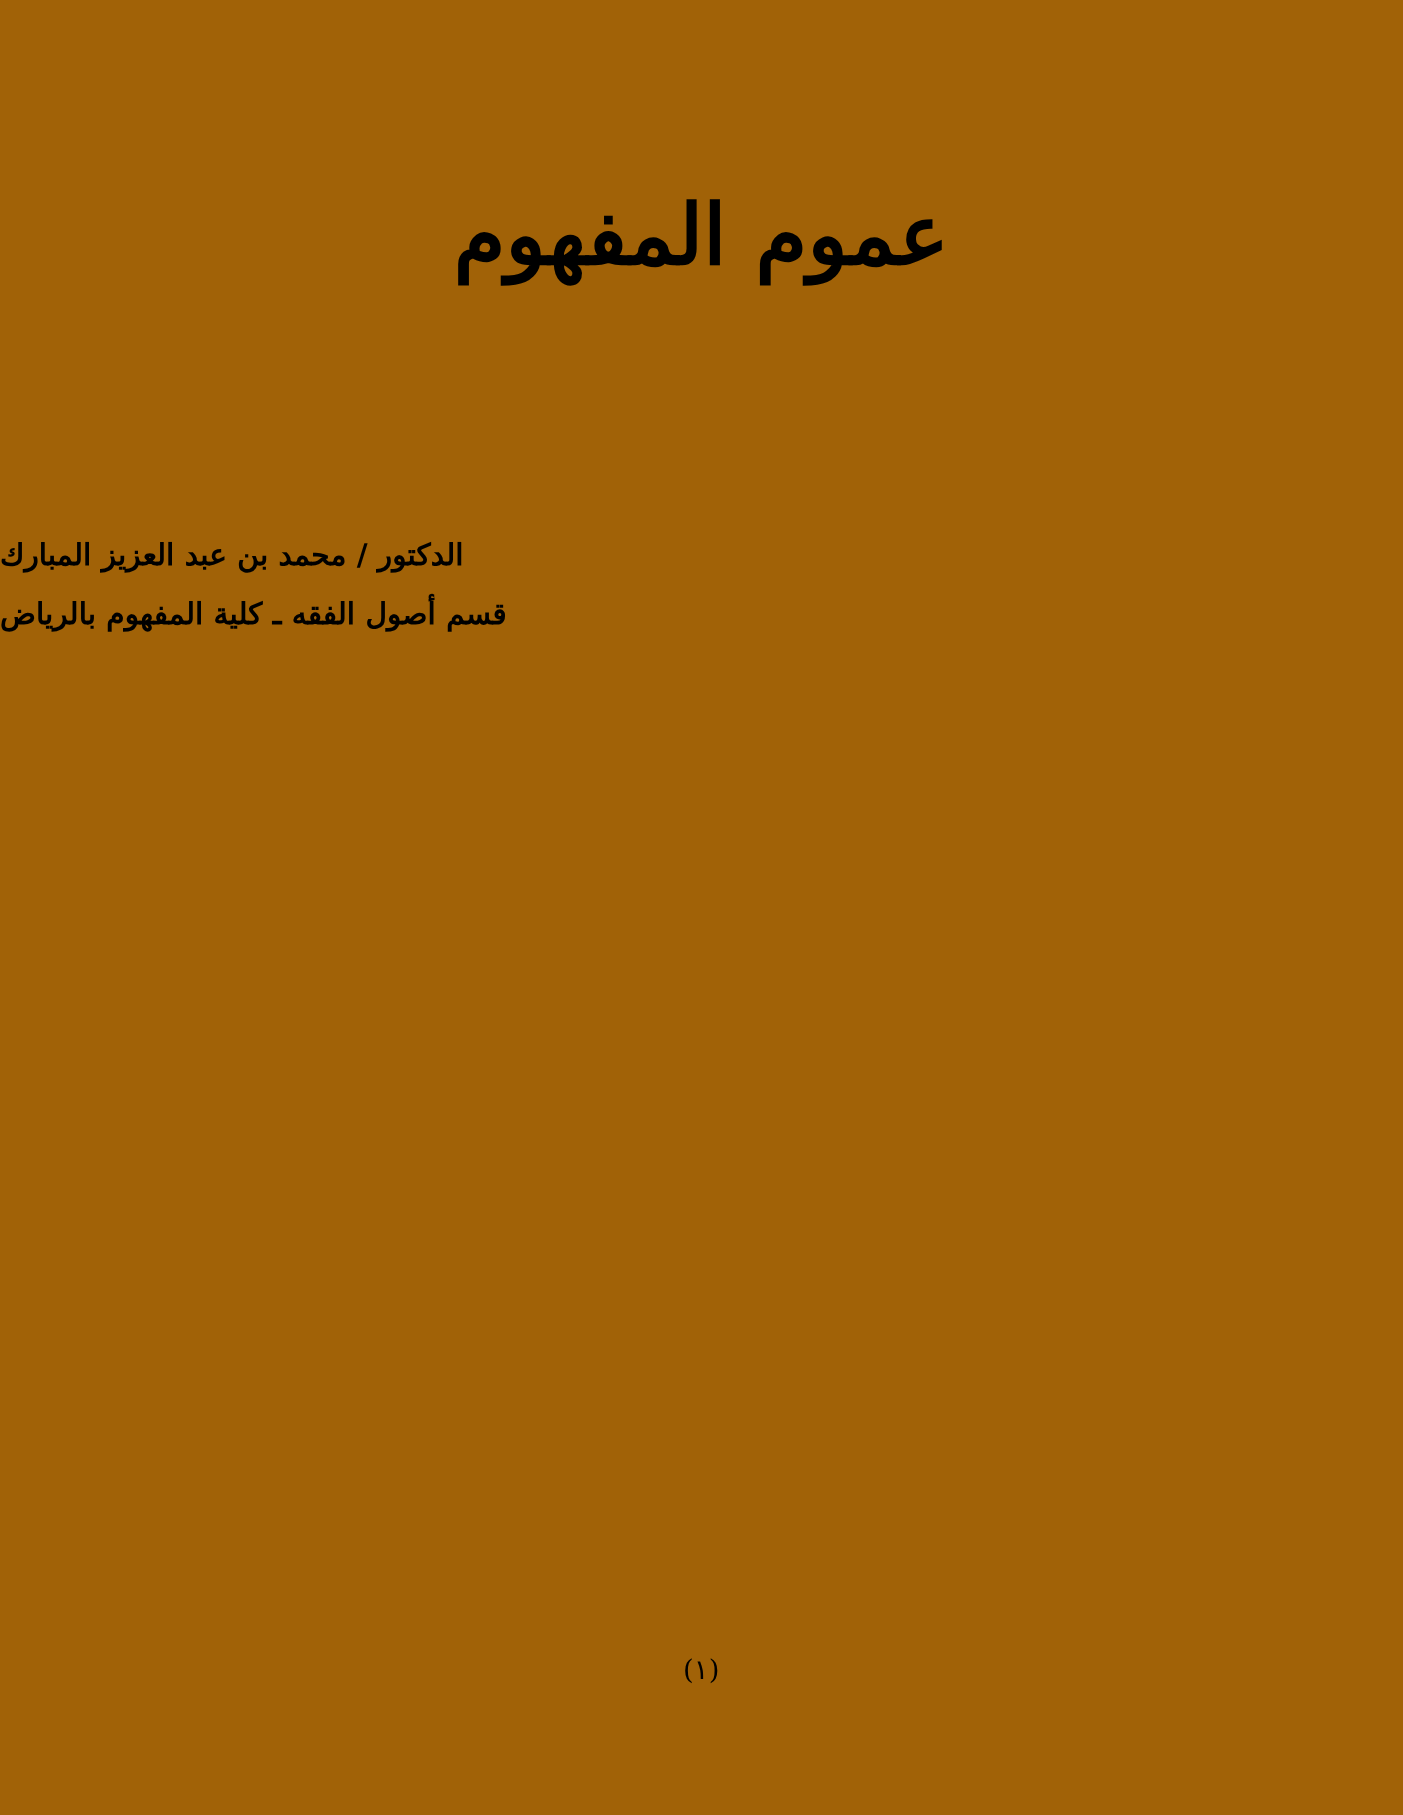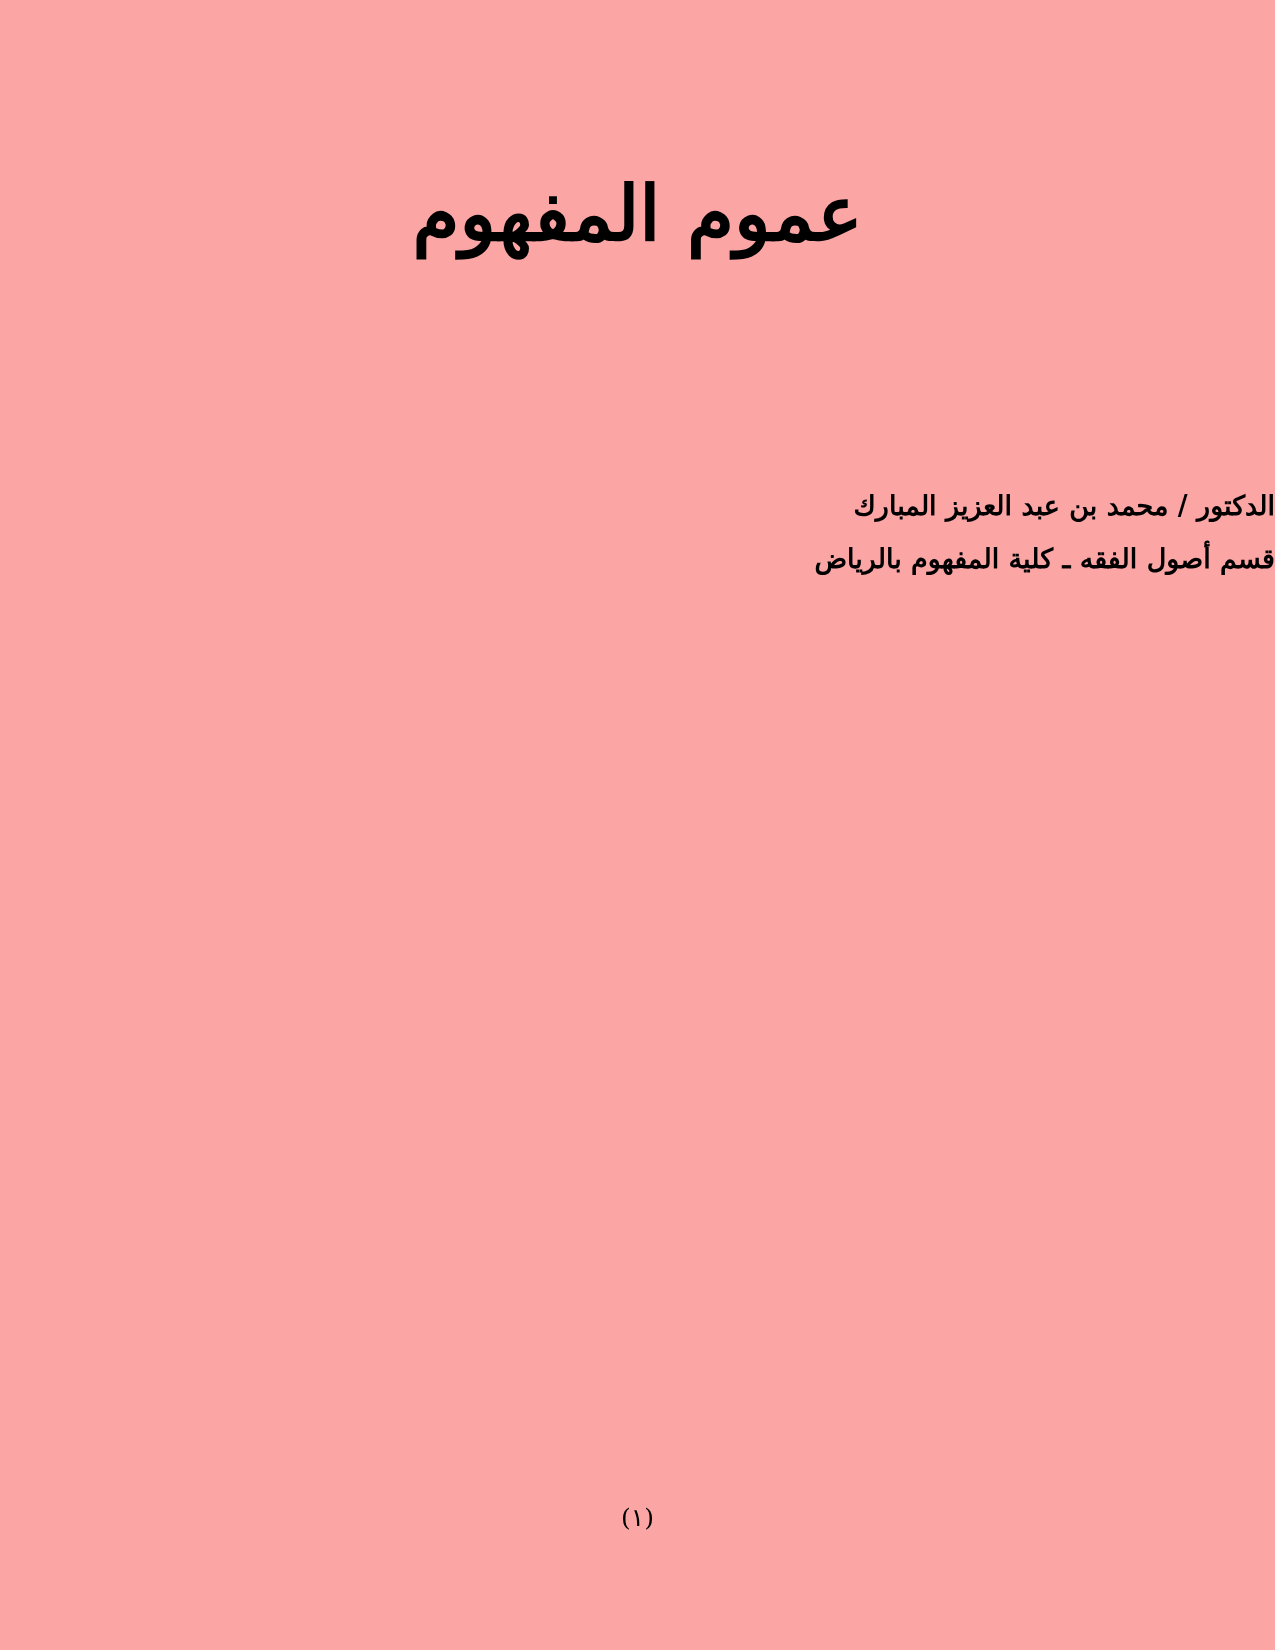--- a/index.html
+++ b/index.html
@@ -6,21 +6,21 @@
   html, body {
     margin: 0;
     padding: 0;
     background: #ffffff;
   }
   .page {
     position: relative;
     width: 1275px;
     height: 1650px;
     margin: 0 auto;
-    background: #fca5a5;
+    background: #a16207;
     overflow: hidden;
     font-family: "DejaVu Serif", "Liberation Serif", serif;
     color: #000000;
   }
 
   .title-block {
     position: absolute;
     top: 170px;
     left: 0;
     right: 0;
@@ -43,21 +43,21 @@
     font-weight: bold;
     margin: 34px 0 0 0;
     direction: rtl;
   }
 
   .author-block {
     position: absolute;
     top: 480px;
     left: 0;
     right: 0;
-    text-align: right;
+    text-align: left;
     direction: rtl;
   }
 
   .author-line {
     font-family: "DejaVu Serif", "Liberation Serif", serif;
     font-size: 27px;
     font-weight: bold;
     line-height: 1.95;
     margin: 0;
     direction: rtl;

